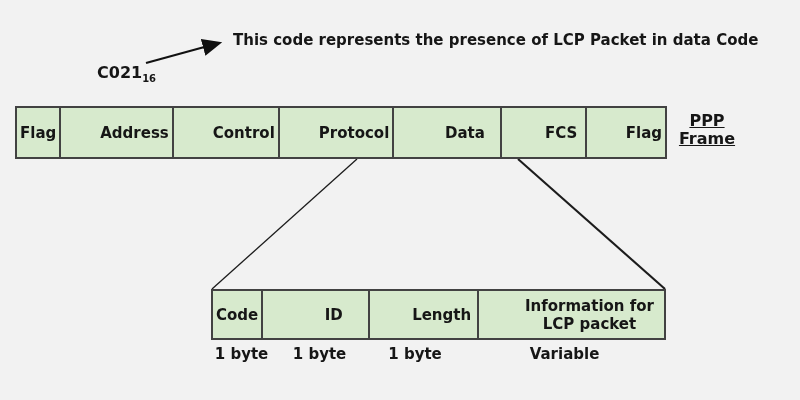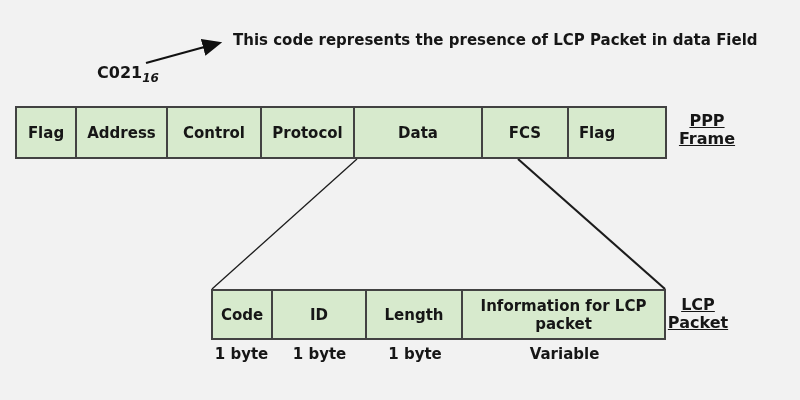--- a/index.html
+++ b/index.html
@@ -21,26 +21,27 @@
   svg.overlay{position:absolute;left:0;top:0;pointer-events:none}
 
   .annotation-text{
     position:absolute;left:233px;top:31px;
     font-size:15px;font-weight:700;white-space:nowrap;
   }
   .code-label{
     position:absolute;left:97px;top:63px;
     font-size:16px;font-weight:700;
   }
-  .code-label sub{font-size:12px;font-weight:700;font-style:italic;}
+  .code-label sub{font-size:10px;font-weight:700;}
 
   .frame{
     position:absolute;display:flex;
     border:2px solid var(--cell-border);
     background:var(--cell-fill);
+    gap:36px;
   }
   .frame .cell{
     display:flex;align-items:center;justify-content:center;
     border-right:2px solid var(--cell-border);
     font-size:15px;font-weight:700;
     text-align:center;line-height:1.2;
     padding:0 3px;
   }
   .frame .cell:last-child{border-right:none}
 
@@ -71,21 +72,21 @@
     <defs>
       <marker id="ah" markerWidth="10" markerHeight="9" refX="7.5" refY="4" orient="auto">
         <path d="M0,0 L9,4 L0,8 z" fill="#111"></path>
       </marker>
     </defs>
     <line x1="146" y1="63" x2="219" y2="43" stroke="#111" stroke-width="2.2" marker-end="url(#ah)"></line>
     <line x1="357" y1="159" x2="212" y2="289" stroke="#1c1c1c" stroke-width="1.3"></line>
     <line x1="518" y1="159" x2="665" y2="289" stroke="#1c1c1c" stroke-width="2.1"></line>
   </svg>
 
-  <div class="annotation-text">This code represents the presence of LCP Packet in data Field</div>
+  <div class="annotation-text">This code represents the presence of LCP Packet in data Code</div>
   <div class="code-label"><span>C021</span><sub>16</sub></div>
 
   <div class="frame ppp-frame">
     <div class="cell" style="width:60px">
         <span>Flag</span>
       </div>
     <div class="cell" style="width:91px">
         <span>Address</span>
       </div>
     <div class="cell" style="width:94px">
@@ -113,21 +114,20 @@
     <div class="cell" style="width:94px">
         <span>ID</span>
       </div>
     <div class="cell" style="width:96px">
         <span>Length</span>
       </div>
     <div class="cell" style="width:201px">
         <span>Information for LCP packet</span>
       </div>
   </div>
-  <div class="side-label lcp-side-label">LCP Packet</div>
 
   <div class="sizes-row">
     <span class="size-label" style="width:61px">1 byte</span>
     <span class="size-label" style="width:95px">1 byte</span>
     <span class="size-label" style="width:96px">1 byte</span>
     <span class="size-label" style="width:203px">Variable</span>
   </div>
 
 </div>
 

